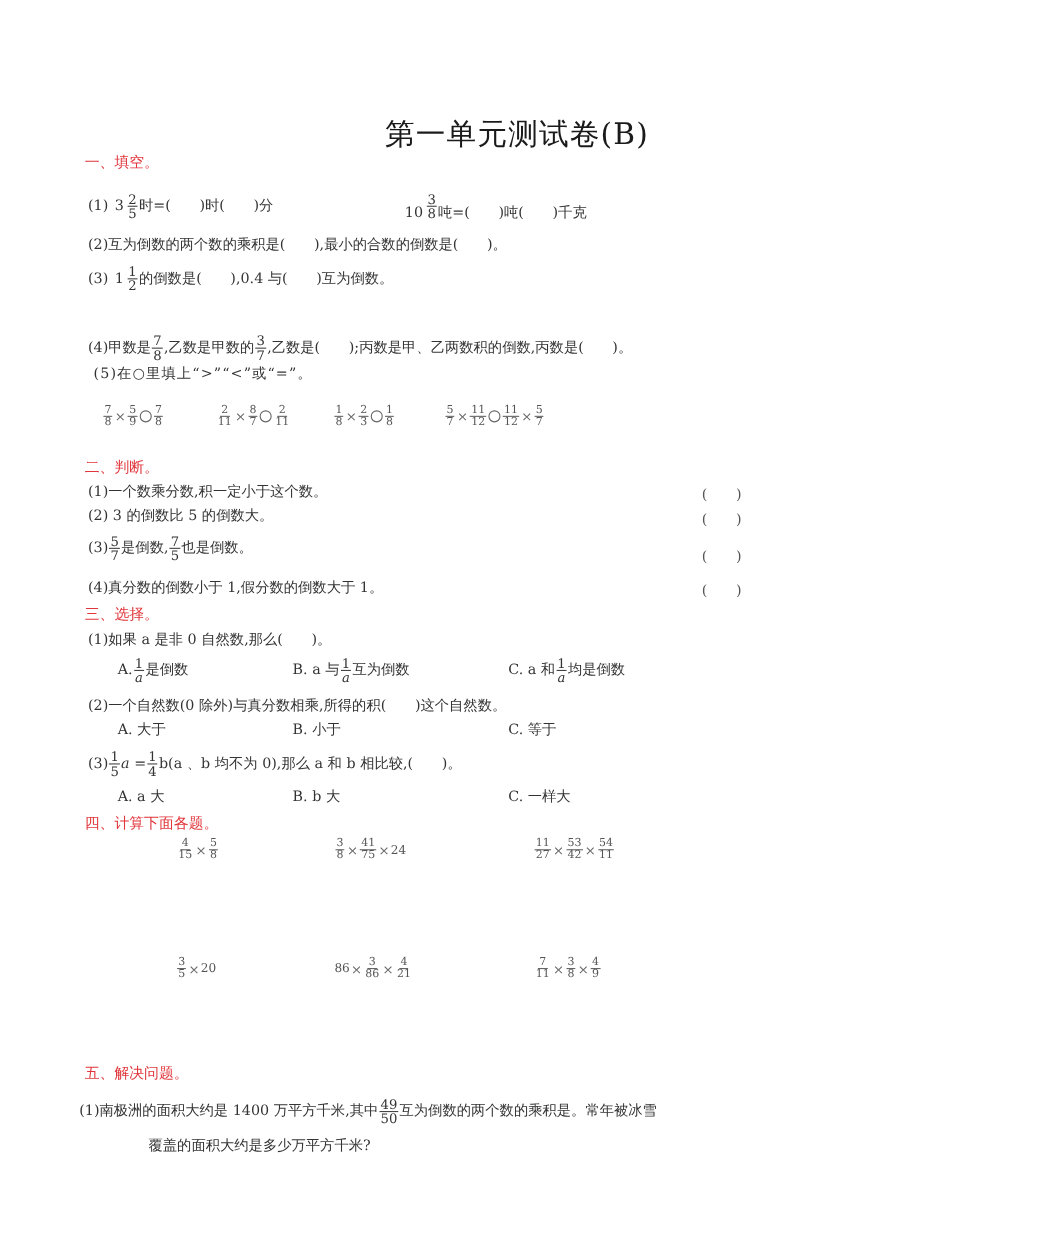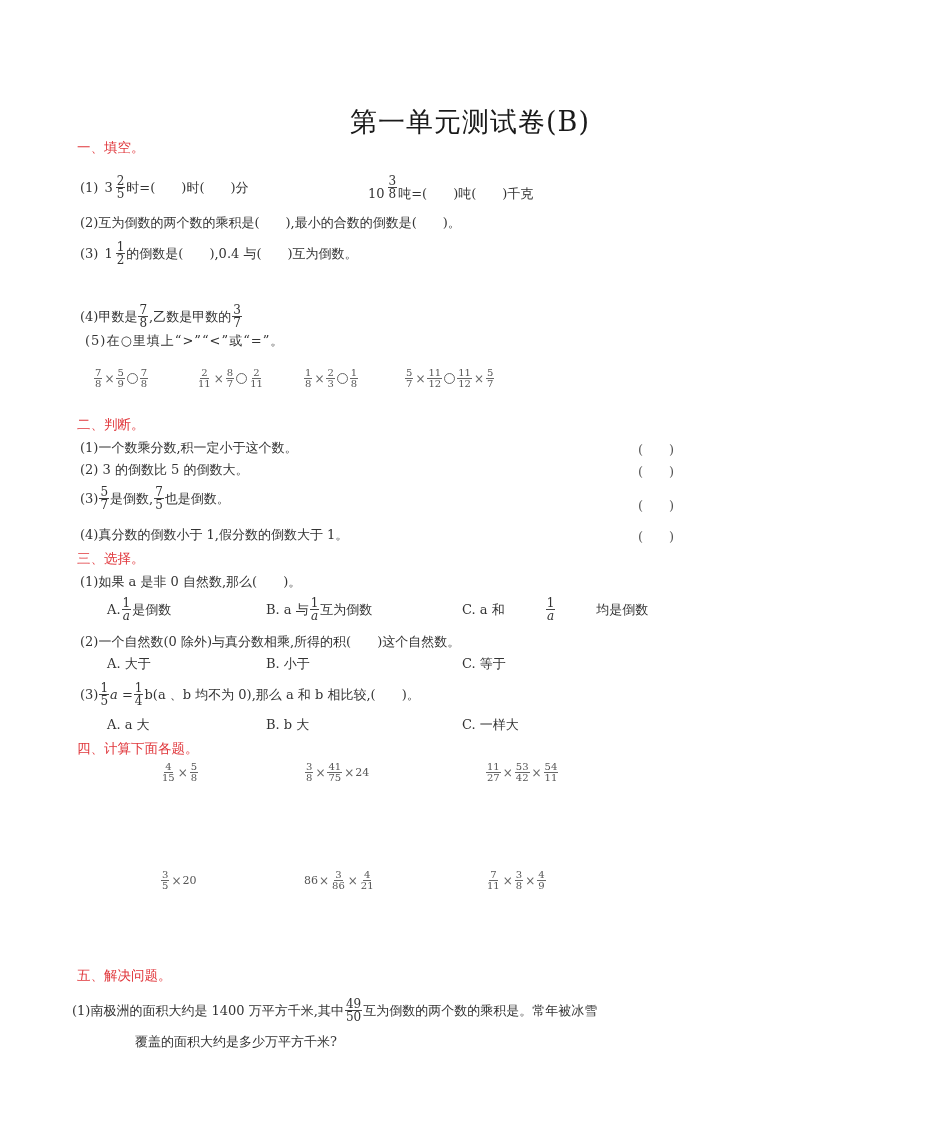--- a/index.html
+++ b/index.html
@@ -61,20 +61,21 @@
   <span>(4)甲数是</span>
   <span class="frac">
       <span class="num">7</span>
       <span class="den">8</span>
     </span>
   <span>,乙数是甲数的</span>
   <span class="frac">
       <span class="num">3</span>
       <span class="den">7</span>
     </span>
+  <span>,乙数是(　　);丙数是甲、乙两数积的倒数,丙数是(　　)。</span>
 </div>
 
 <div class="abs txt" style="left:85px;top:334px;letter-spacing:1px;">(5)在○里填上“&gt;”“&lt;”或“=”。</div>
 
 <div class="abs expr" style="left:93px;top:368px;">
   <span class="frac small">
       <span class="num">7</span>
       <span class="den">8</span>
     </span>
   <span class="times">×</span>
@@ -181,21 +182,21 @@
   <span>是倒数</span>
 </div>
 <div class="abs txt" style="left:266px;top:597px;display:flex;align-items:center;">
   <span>B. a 与</span>
   <span class="frac">
       <span class="num">1</span>
       <span class="den ital">a</span>
     </span>
   <span>互为倒数</span>
 </div>
-<div class="abs txt" style="left:462px;top:597px;display:flex;align-items:center;gap:40px;">
+<div class="abs txt" style="left:462px;top:597px;display:flex;align-items:center;">
   <span>C. a 和</span>
   <span class="frac">
       <span class="num">1</span>
       <span class="den ital">a</span>
     </span>
   <span>均是倒数</span>
 </div>
 
 <div class="abs txt" style="left:80px;top:635px;">(2)一个自然数(0 除外)与真分数相乘,所得的积(　　)这个自然数。</div>
 <div class="abs txt" style="left:107px;top:657px;">A. 大于</div>

